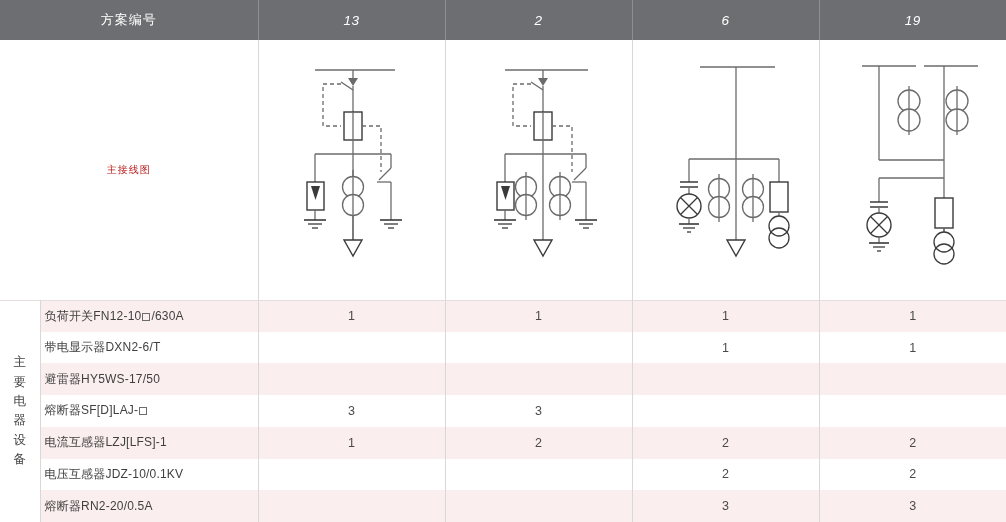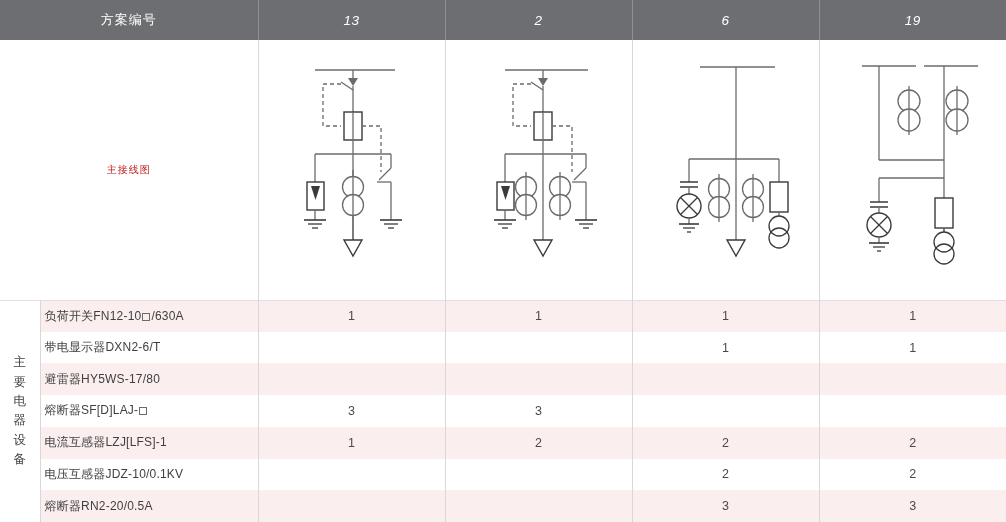--- a/index.html
+++ b/index.html
@@ -334,21 +334,21 @@
 
   <tr class="even">
     <td class="eqname">带电显示器DXN2-6/T</td>
     <td class="eqval"></td>
     <td class="eqval"></td>
     <td class="eqval">1</td>
     <td class="eqval last">1</td>
   </tr>
 
   <tr class="odd">
-    <td class="eqname">避雷器HY5WS-17/80</td>
+    <td class="eqname">避雷器HY5WS-17/50</td>
     <td class="eqval"></td>
     <td class="eqval"></td>
     <td class="eqval"></td>
     <td class="eqval last"></td>
   </tr>
 
   <tr class="even">
     <td class="eqname"><span>熔断器SF[D]LAJ-</span><span class="sq"></span></td>
     <td class="eqval">3</td>
     <td class="eqval">3</td>

